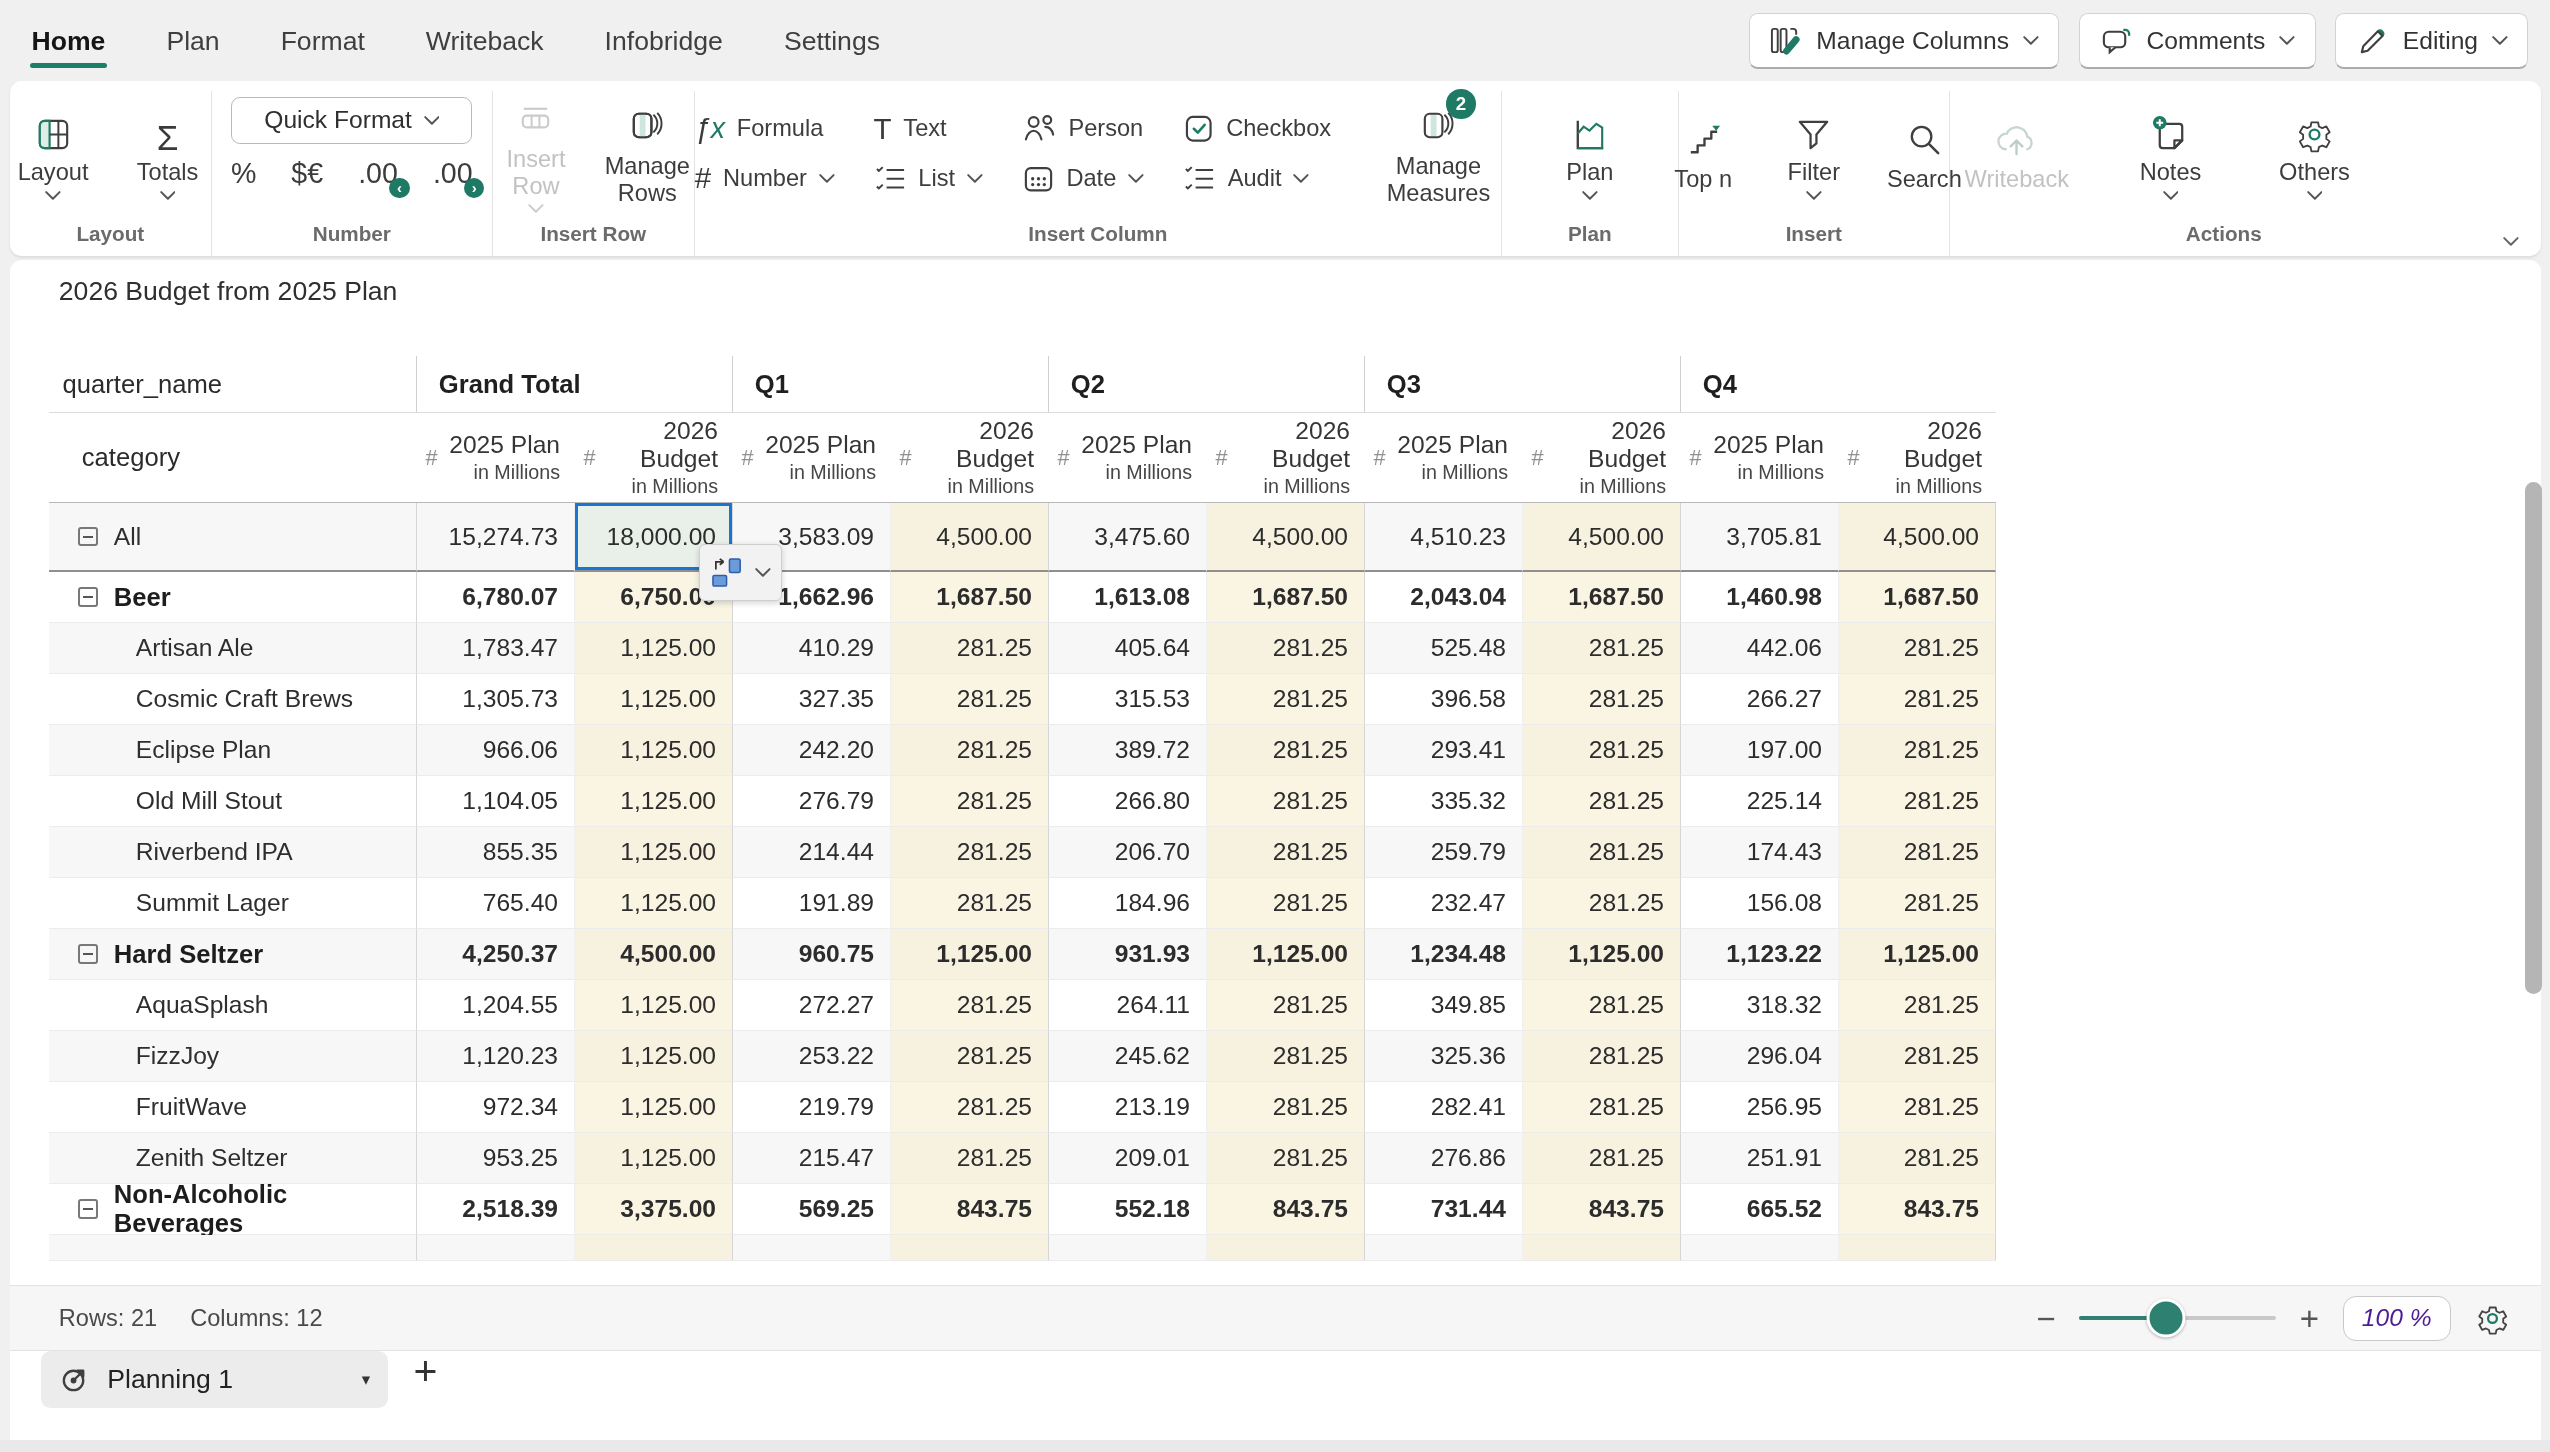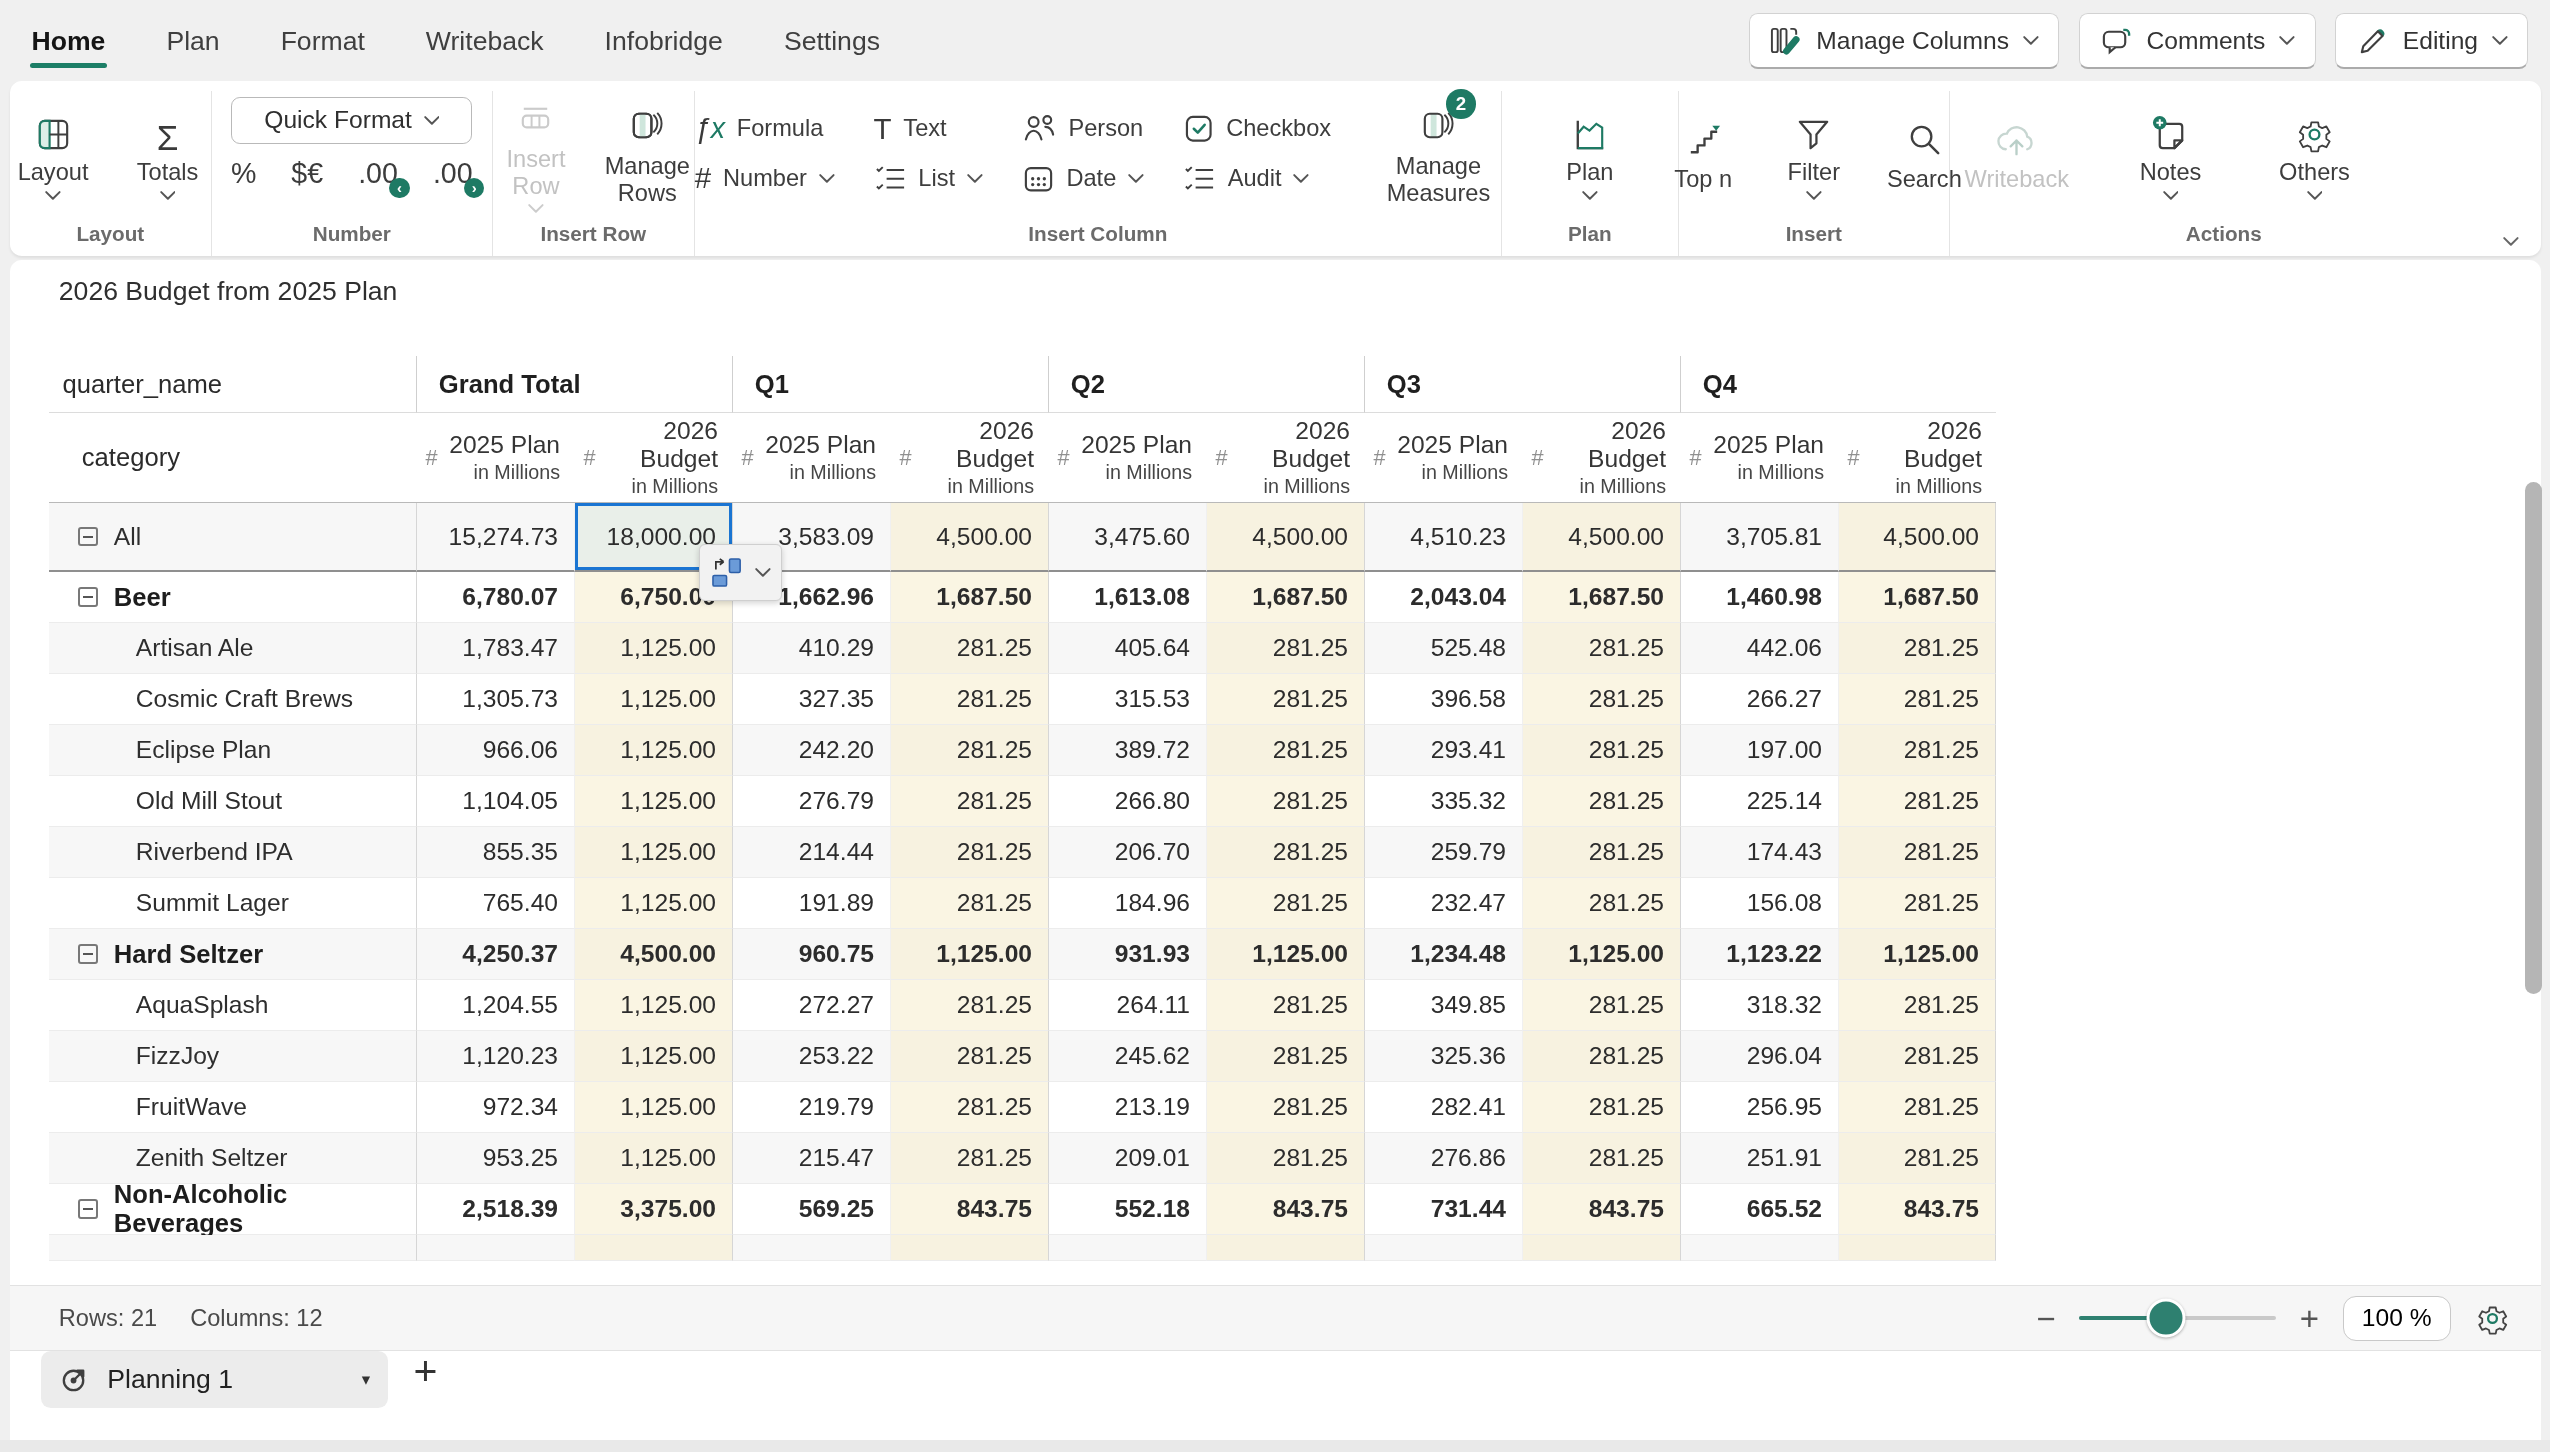--- a/index.html
+++ b/index.html
@@ -80,21 +80,21 @@
   #statusbar{position:absolute;left:0;bottom:89px;width:2531px;height:66px;background:#f6f6f6;border-top:1px solid #e2e2e2;
              border-bottom:1px solid #e2e2e2;display:flex;align-items:center;box-sizing:border-box;padding:0 29.5px 0 49px;font-size:23.6px;color:#4a4a4a;}
   #statusbar .sep{width:33px;}
   #zoomctl{margin-left:auto;display:flex;align-items:center;gap:23.6px;}
   .zminus,.zplus{font-size:33px;color:#555;cursor:pointer;line-height:1;}
   .ztrack{width:197px;height:4.9px;border-radius:3px;background:#c9c9c9;position:relative;cursor:pointer;}
   .zfill{position:absolute;left:0;top:0;bottom:0;width:44%;background:#2e8070;border-radius:3px;}
   .zthumb{position:absolute;left:44%;top:50%;width:33px;height:33px;border-radius:50%;background:#2e8070;border:3.9px solid #fff;
           transform:translate(-50%,-50%);box-shadow:0 1px 3px rgba(0,0,0,.3);cursor:pointer;}
   .zbox{width:106px;height:43px;border:1px solid #c9c9c9;border-radius:13px;background:#fff;display:flex;align-items:center;
-        justify-content:center;font-size:24.6px;color:#000000;cursor:pointer;}
+        justify-content:center;font-size:24.6px;color:#4c1d95;cursor:pointer;font-style:italic;}
   
   #tabbar{position:absolute;left:0;bottom:0;width:2531px;height:89px;background:#fff;display:flex;align-items:flex-start;padding-left:31px;box-sizing:border-box;}
   #tab-pill{display:flex;align-items:center;width:347px;height:57px;background:#ececec;border-radius:9.8px;padding:0 17.7px;box-sizing:border-box;cursor:pointer;}
   #tab-pill .tlabel{font-size:26.6px;color:#222;margin-left:15.8px;}
   #tab-pill .tri{margin-left:auto;font-size:16.7px;color:#333;}
   #add-tab{font-size:41px;color:#333;font-weight:300;margin-left:25.6px;cursor:pointer;line-height:1;}
   #bottom-strip{position:absolute;left:0;top:1440px;width:2550px;height:12.8px;background:#e9e9e9;}
   
   #vscroll{position:absolute;left:2525px;top:482px;width:16.7px;height:512px;border-radius:8.9px;background:#b5b5b5;cursor:pointer;}
 </style>

